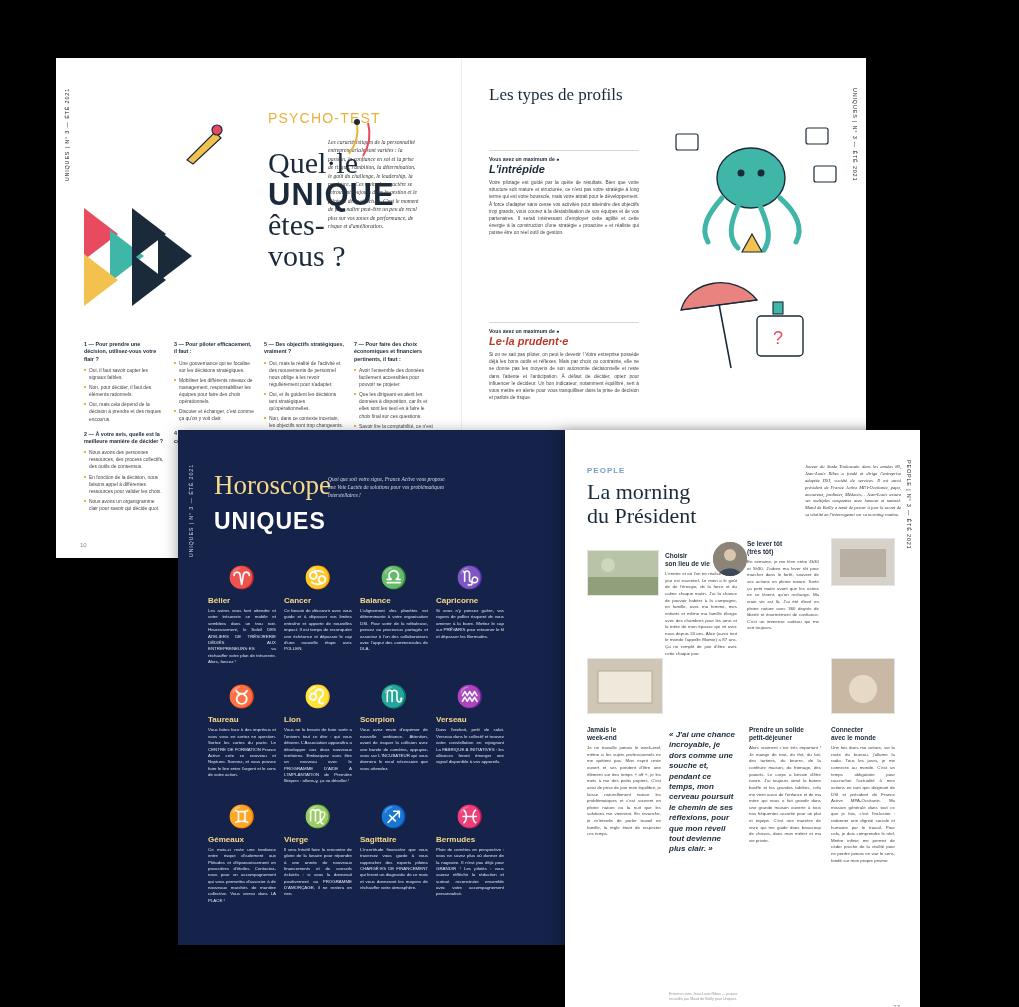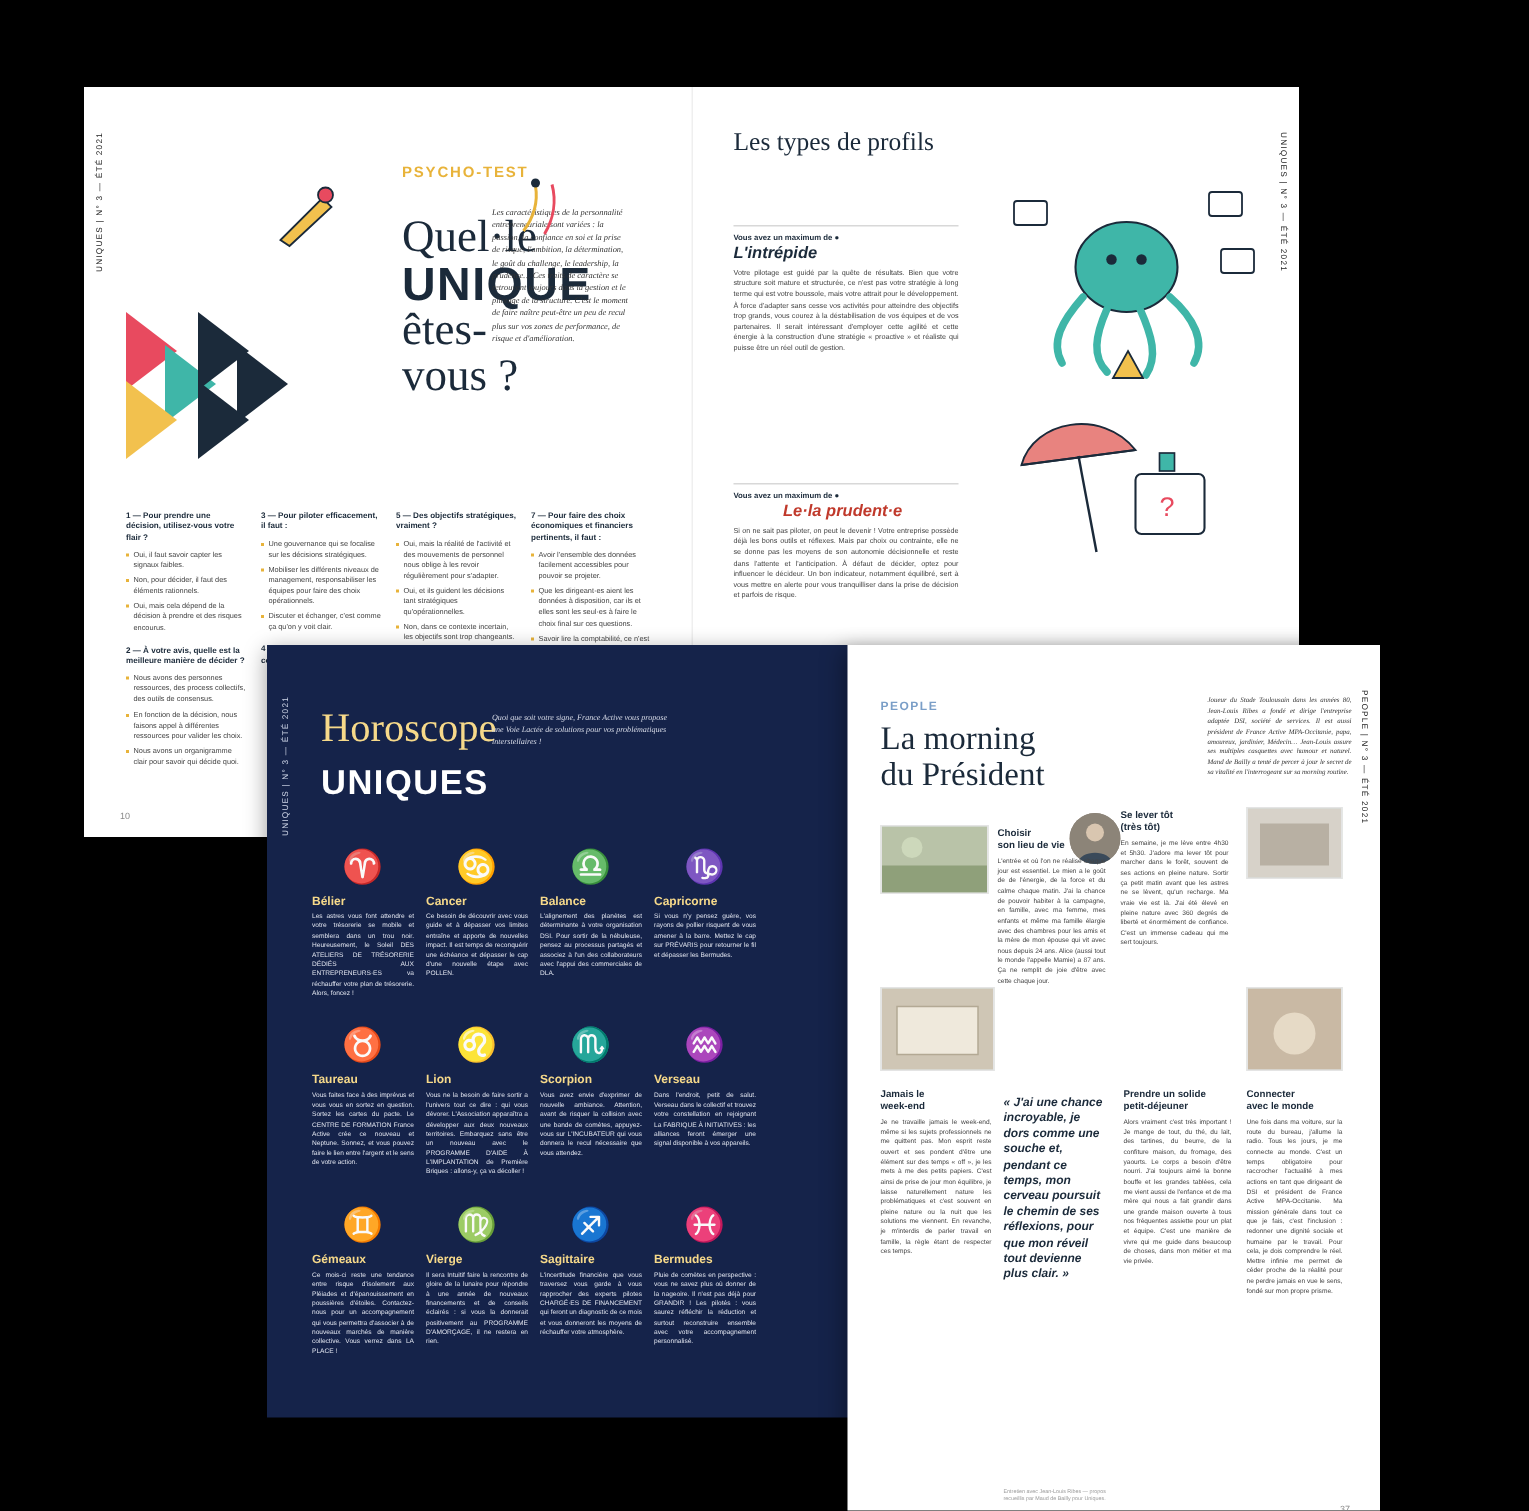--- a/index.html
+++ b/index.html
@@ -11,40 +11,40 @@
   .spread1{position:absolute;left:56px;top:58px;width:810px;height:500px;background:#ffffff;
            box-shadow:0 2px 10px rgba(0,0,0,.35);}
   .s1-left{position:absolute;left:0;top:0;width:405px;height:100%;border-right:1px solid #efefef;}
   .s1-right{position:absolute;left:405px;top:0;width:405px;height:100%;}
 
   .vert-label{position:absolute;writing-mode:vertical-rl;transform:rotate(180deg);
               font-family:"Liberation Sans",sans-serif;font-size:5.5px;letter-spacing:.8px;color:#222;}
   .vert-label.left{left:8px;top:30px;}
   .vert-label.right{right:8px;top:30px;transform:none;writing-mode:vertical-rl;}
 
-  .kicker{font-family:"Liberation Sans",sans-serif;font-weight:bold;font-size:10px;color:#e8b33a;
+  .kicker{font-family:"Liberation Sans",sans-serif;font-weight:normal;font-size:14px;color:#e8b33a;
           letter-spacing:1.2px;}
   .hl-title{font-family:"Liberation Serif",serif;font-size:30px;line-height:1.02;color:#1b2a3a;}
   .hl-title .uni{font-family:"Liberation Sans",sans-serif;font-weight:bold;font-size:31px;letter-spacing:1px;display:block;}
   .deck{font-family:"Liberation Serif",serif;font-size:5.6px;line-height:1.5;color:#333;font-style:italic;}
 
   .chev{position:absolute;left:28px;top:150px;width:150px;height:115px;}
   .chev span{position:absolute;width:0;height:0;}
 
   .qcols{position:absolute;left:28px;top:283px;width:352px;display:flex;gap:10px;}
   .qcol{width:80px;}
   .qhead{font-family:"Liberation Sans",sans-serif;font-weight:bold;font-size:5.4px;color:#1b2a3a;line-height:1.35;margin-bottom:4px;}
   .qitem{font-family:"Liberation Sans",sans-serif;font-size:4.9px;color:#444;line-height:1.45;margin-bottom:3px;padding-left:5px;position:relative;}
   .qitem:before{content:"";position:absolute;left:0;top:2px;width:2px;height:2px;background:#e8b33a;}
 
   .s1-r-title{position:absolute;left:28px;top:28px;font-size:17px;color:#1b2a3a;line-height:1.1;width:150px;}
   .prof{position:absolute;left:28px;width:150px;}
   .prof .lab{font-family:"Liberation Sans",sans-serif;font-weight:bold;font-size:5.2px;color:#1b2a3a;}
   .prof .nm{font-family:"Liberation Sans",sans-serif;font-weight:bold;font-style:italic;font-size:11px;color:#1b2a3a;margin:1px 0 4px;}
-  .prof .nm.red{color:#c0392b;margin-left:33px;}
+  .prof .nm.red{color:#c0392b;}
   .prof .nm.gold{color:#d9a22b;}
   .prof p{font-family:"Liberation Sans",sans-serif;font-size:4.8px;line-height:1.5;color:#444;margin:0 0 4px;text-align:justify;}
   .rule{height:1px;background:#d8d8d8;margin:6px 0 5px;}
 
   .pagenum{position:absolute;bottom:10px;font-family:"Liberation Sans",sans-serif;font-size:6px;color:#888;}
 
   
   .ill{position:absolute;}
 
   

